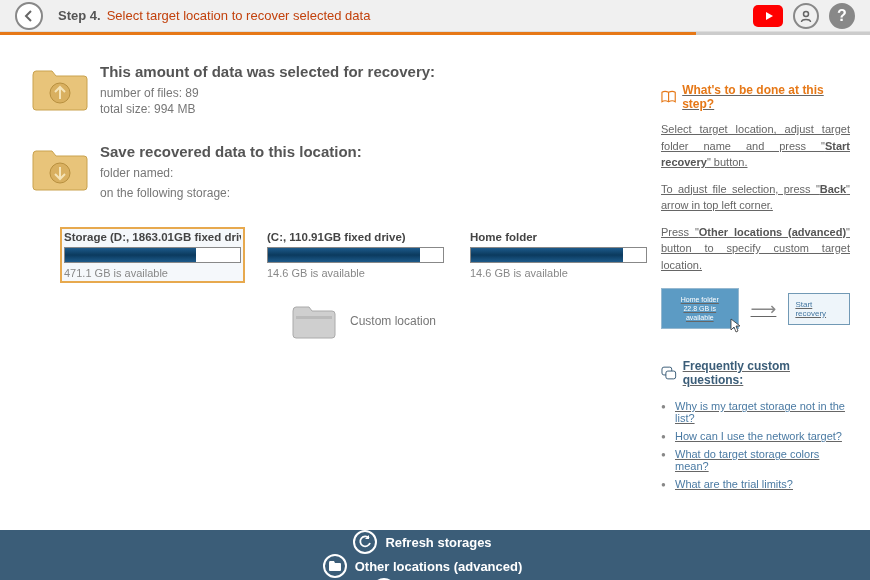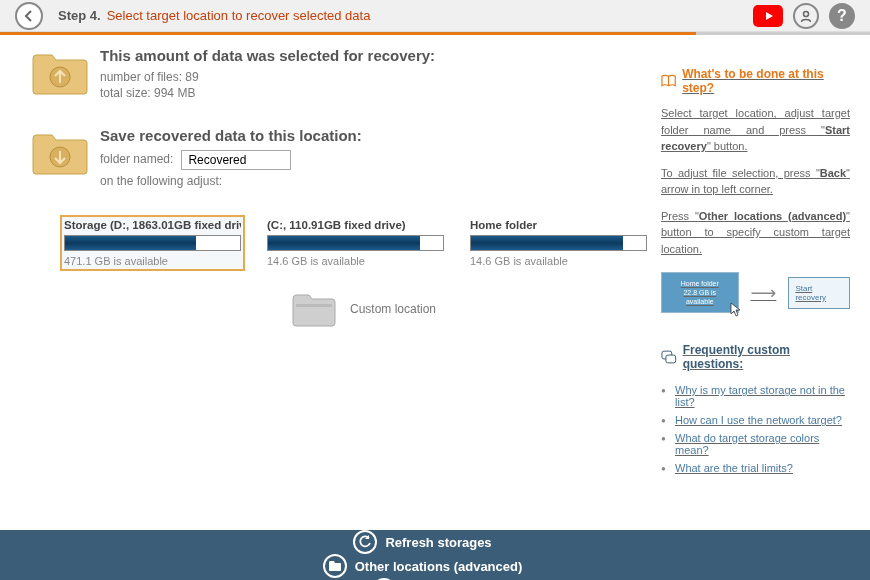--- a/index.html
+++ b/index.html
@@ -10,21 +10,21 @@
   .step-label { font-weight: bold; color: #555; margin-left: 15px; font-size: 13px; }
   .step-title { color: #c2410c; margin-left: 6px; font-size: 13px; }
   .header-icons { margin-left: auto; display: flex; gap: 10px; align-items: center; }
   .icon-circle { width: 26px; height: 26px; border-radius: 50%; border: 2px solid #888; display: flex; align-items: center; justify-content: center; cursor: pointer; }
   .yt-icon { width: 30px; height: 22px; background: #ff0000; border-radius: 5px; display: flex; align-items: center; justify-content: center; cursor: pointer; }
   .yt-tri { width: 0; height: 0; border-left: 7px solid #fff; border-top: 4px solid transparent; border-bottom: 4px solid transparent; margin-left: 2px; }
   
   .progress-bar { height: 3px; background: #ccc; display: flex; }
   .progress-seg { height: 100%; background: #e67817; }
   
-  .main { display: flex; padding: 12px 0 0 0; height: 487px; }
+  .main { display: flex; padding: 28px 0 0 0; height: 487px; }
   .left { flex: 0 0 630px; padding-left: 30px; }
   .right { flex: 1; padding: 0 20px 0 10px; font-size: 11px; color: #666; text-decoration: underline; }
   
   .section { display: flex; margin-bottom: 25px; }
   .folder-icon { width: 70px; flex-shrink: 0; }
   .folder-svg { width: 60px; height: 50px; }
   .custom-folder-svg { width: 48px; height: 40px; }
   .section-content { flex: 1; }
   .section-title { font-size: 15px; font-weight: bold; color: #555; margin-bottom: 6px; }
   .info-line { color: #777; font-size: 12px; margin-bottom: 2px; }
@@ -115,23 +115,22 @@
         <svg class="folder-svg" viewBox="0 0 60 50">
           <path d="M3 12 L3 44 Q3 47 6 47 L54 47 Q57 47 57 44 L57 16 Q57 13 54 13 L26 13 L22 8 L6 8 Q3 8 3 12 Z" fill="#e8c47a" stroke="#c9a24e" stroke-width="1"></path>
           <circle cx="30" cy="30" r="10" fill="#d9b060" stroke="#b8903f"></circle>
           <path d="M30 24 L30 36 M25 31 L30 36 L35 31" stroke="#f5e4b8" stroke-width="2" fill="none"></path>
         </svg>
       </div>
       <div class="section-content">
         <div class="section-title">Save recovered data to this location:</div>
         <div class="folder-input-row">
           <span class="info-line">folder named:</span>
-          <input class="folder-input" value="Recovered" style="">
         </div>
-        <div class="info-line">on the following adjust:</div>
+        <div class="info-line">on the following storage:</div>
       </div>
     </div>
 
     <div class="storages">
       <div class="storage selected">
         <div class="storage-name">Storage (D:, 1863.01GB fixed drive)</div>
         <div class="storage-bar">
             <div class="storage-fill" style="width:75%"></div>
           </div>
         <div class="storage-avail">471.1 GB is available</div>

